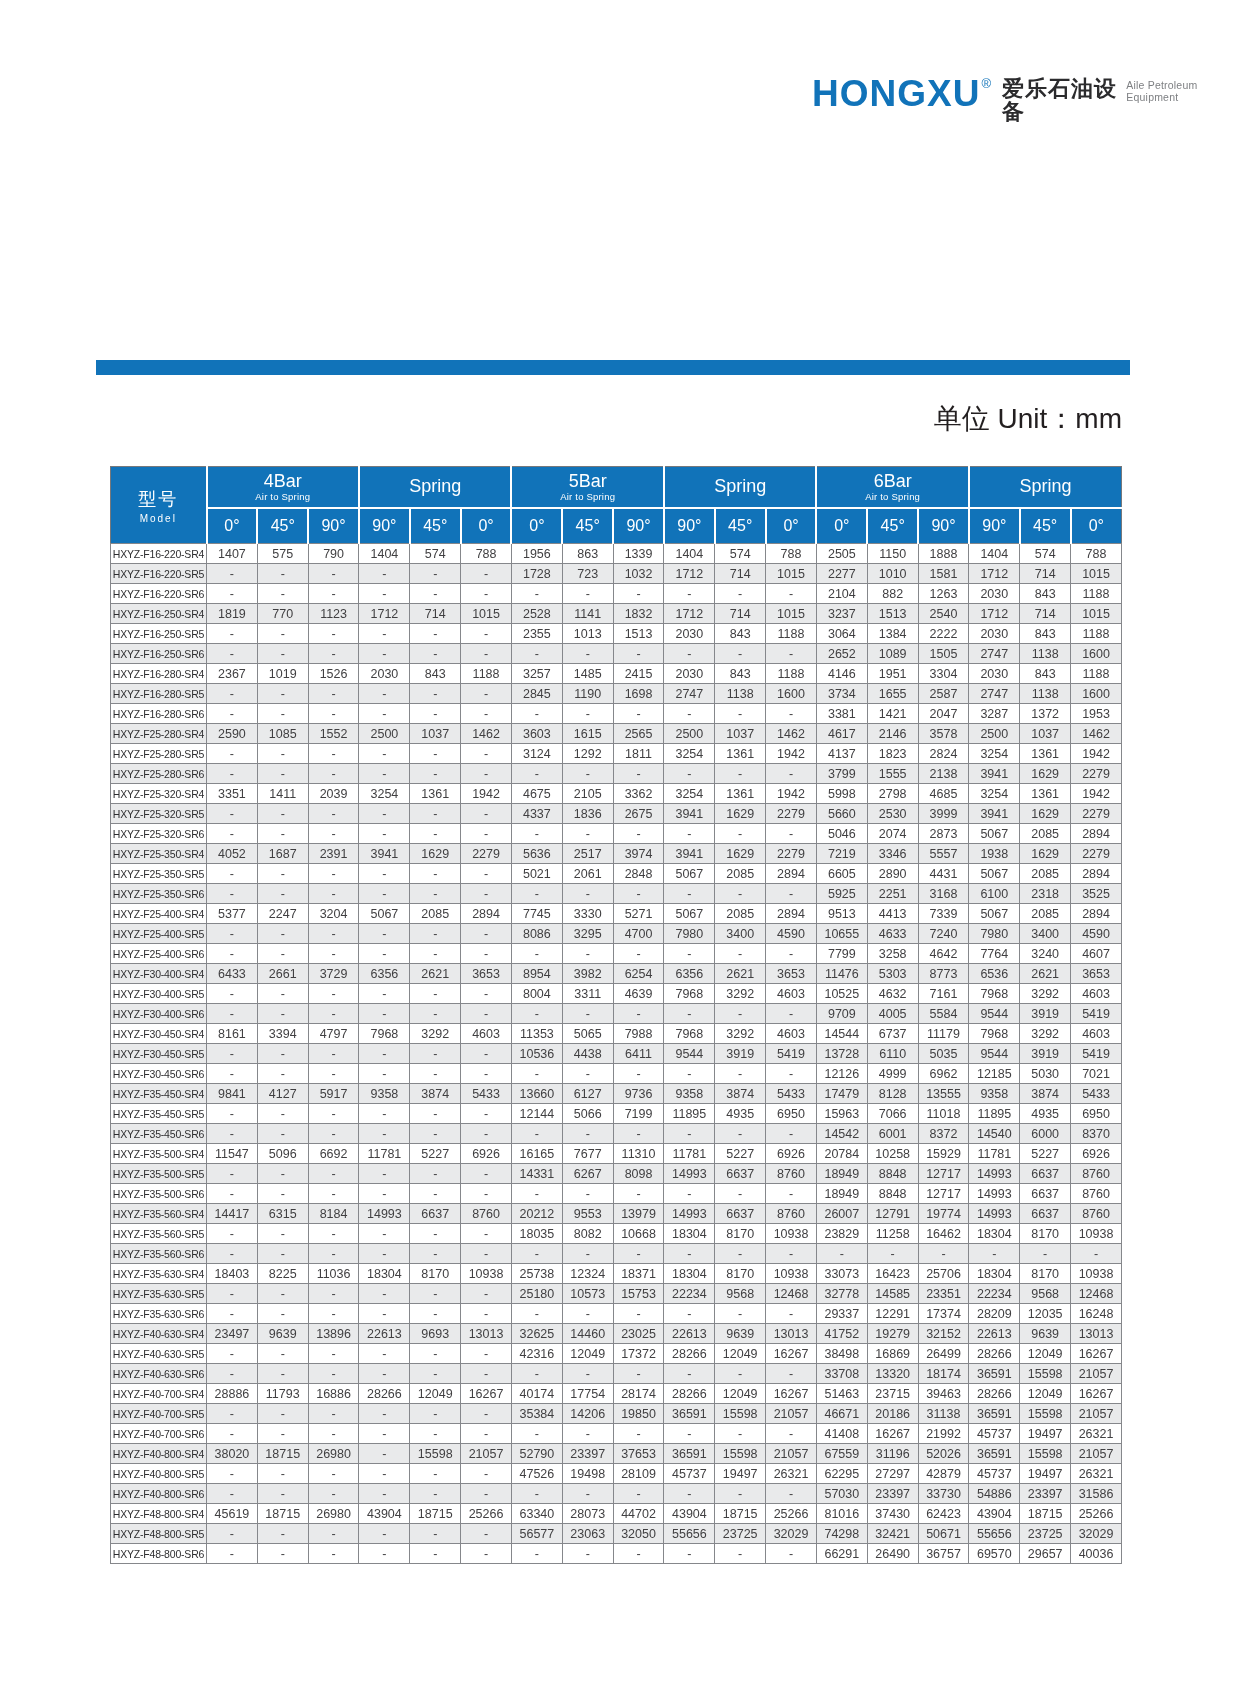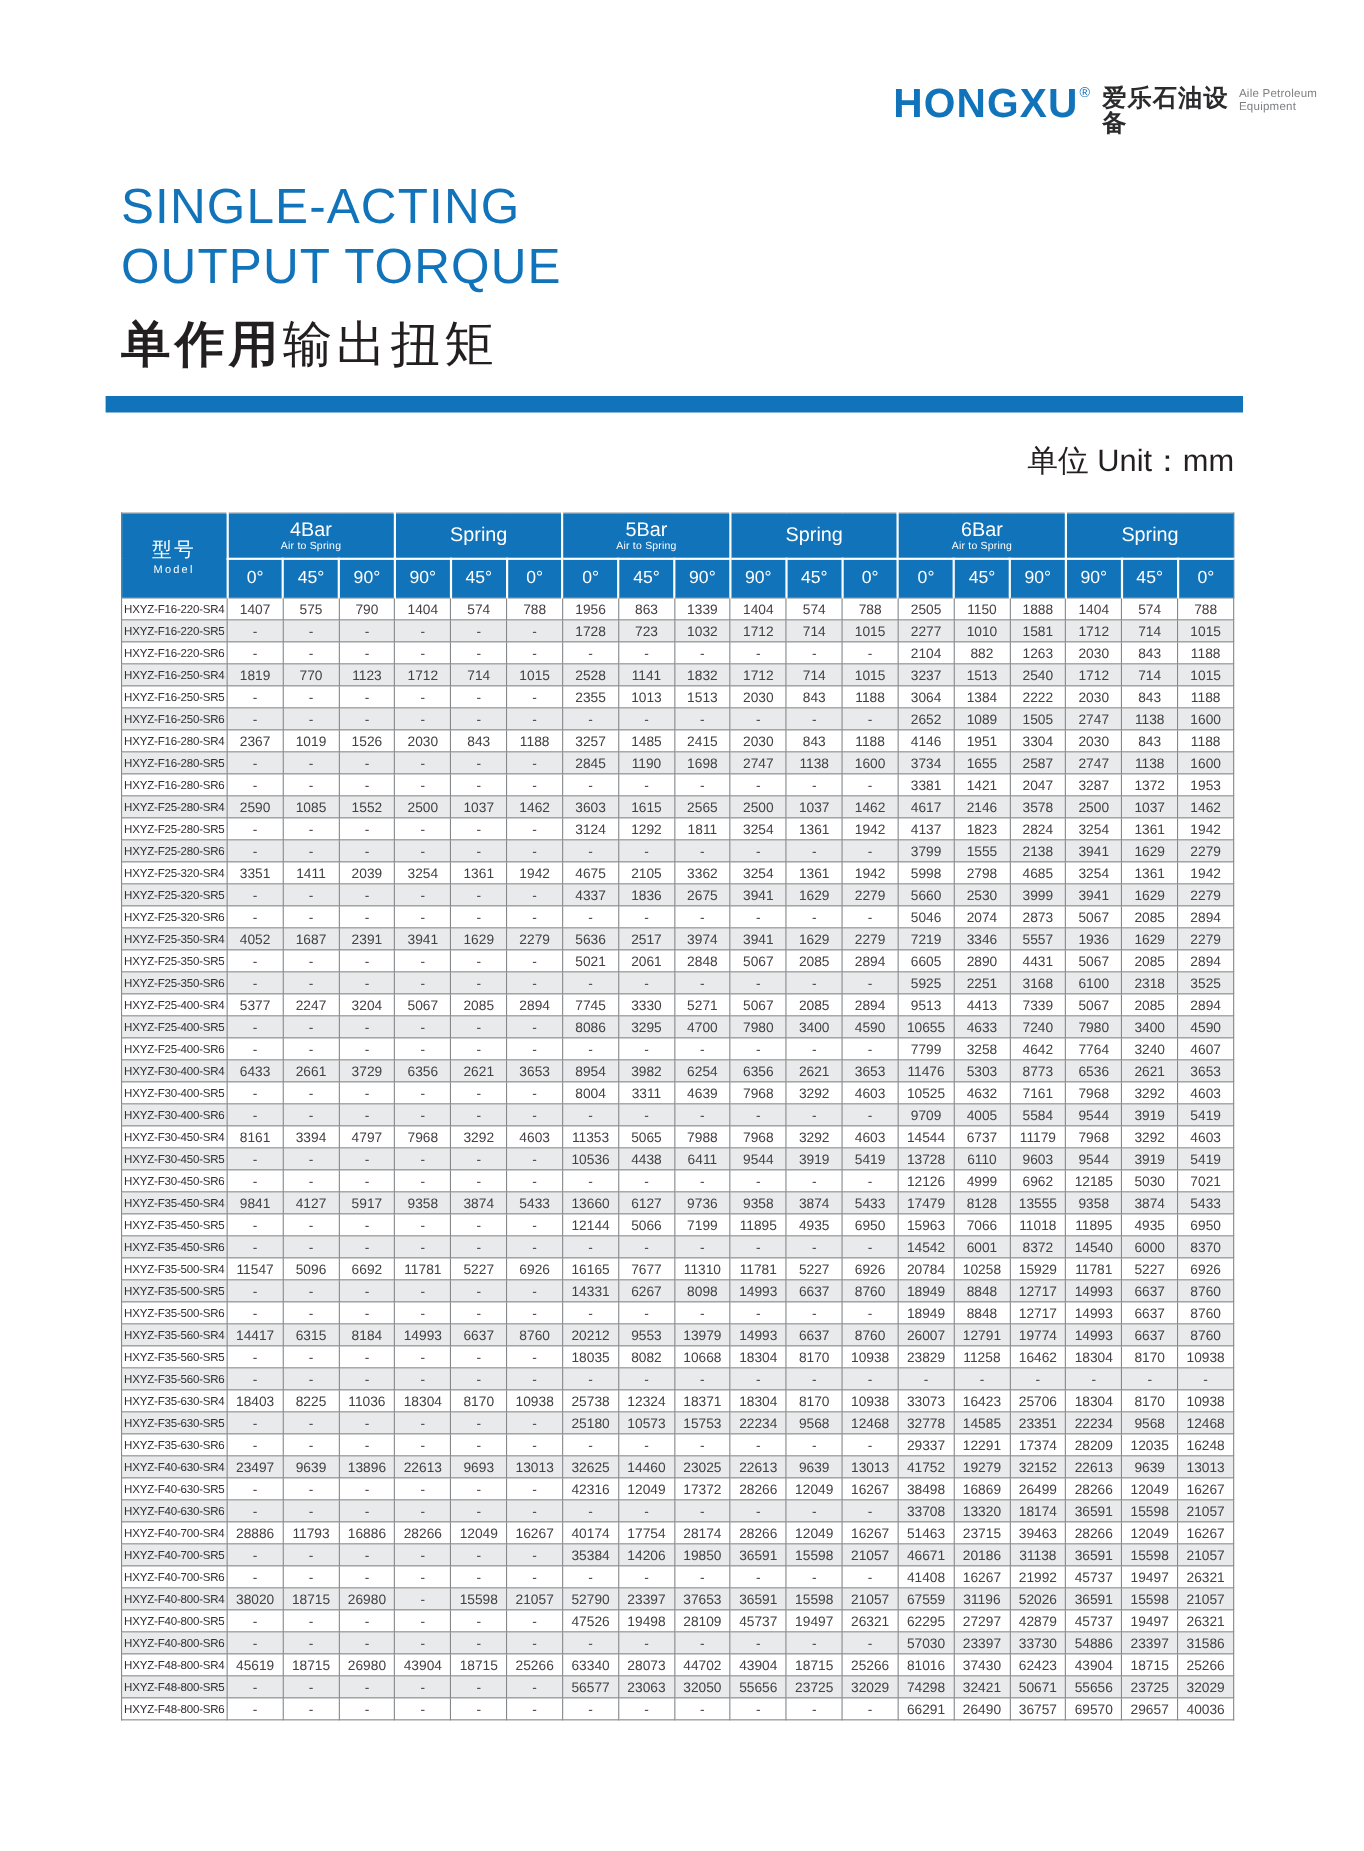--- a/index.html
+++ b/index.html
@@ -59,24 +59,20 @@
 <div class="page">
 
   <div class="logo">
     <div class="brand"><span>HONGXU</span><sup>®</sup></div>
     <div class="logo-text">
       <div class="logo-cn">爱乐石油设备</div>
       <div class="logo-en">Aile Petroleum Equipment</div>
     </div>
   </div>
 
-  <div class="title-block">
-    <h1 class="title-en"><span>SINGLE-ACTING</span><br><span>OUTPUT TORQUE</span></h1>
-    <div class="title-cn"><b>单作用</b><span>输出扭矩</span></div>
-  </div>
 
   <div class="blue-bar"></div>
 
   <div class="unit-label">单位 Unit：mm</div>
 
   <table class="torque">
     <colgroup>
         <col class="model-col">
       </colgroup>
     <thead>
@@ -454,21 +450,21 @@
           <td>2279</td>
           <td>5636</td>
           <td>2517</td>
           <td>3974</td>
           <td>3941</td>
           <td>1629</td>
           <td>2279</td>
           <td>7219</td>
           <td>3346</td>
           <td>5557</td>
-          <td>1936</td>
+          <td>1938</td>
           <td>1629</td>
           <td>2279</td>
         </tr>
         <tr>
           <td class="model">HXYZ-F25-350-SR5</td>
           <td>-</td>
           <td>-</td>
           <td>-</td>
           <td>-</td>
           <td>-</td>
@@ -663,21 +659,21 @@
           <td>-</td>
           <td>-</td>
           <td>10536</td>
           <td>4438</td>
           <td>6411</td>
           <td>9544</td>
           <td>3919</td>
           <td>5419</td>
           <td>13728</td>
           <td>6110</td>
-          <td>9603</td>
+          <td>5035</td>
           <td>9544</td>
           <td>3919</td>
           <td>5419</td>
         </tr>
         <tr>
           <td class="model">HXYZ-F30-450-SR6</td>
           <td>-</td>
           <td>-</td>
           <td>-</td>
           <td>-</td>

